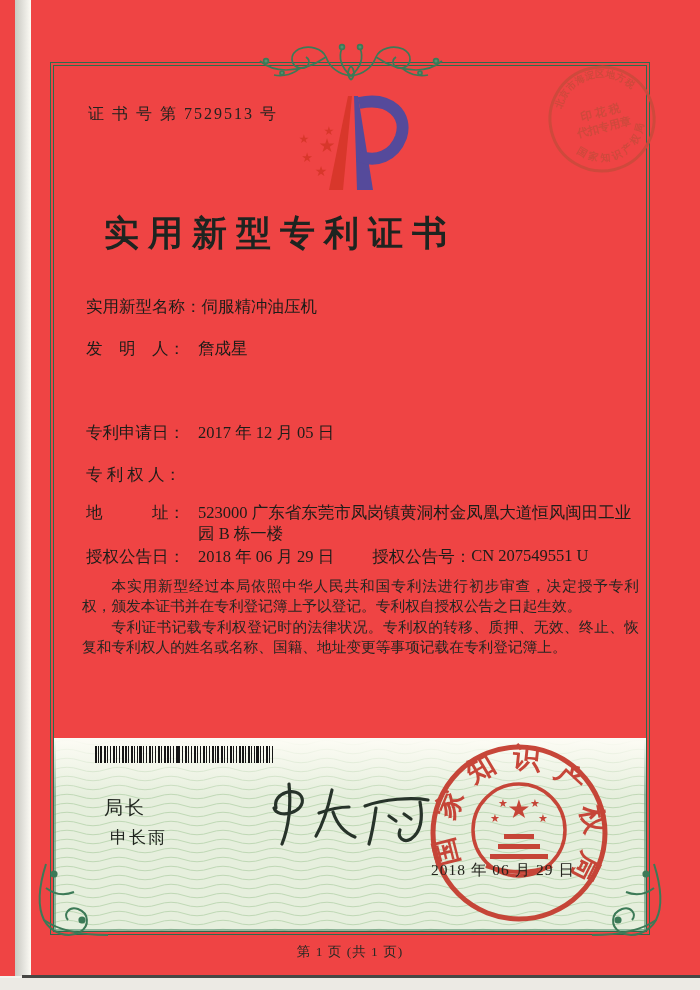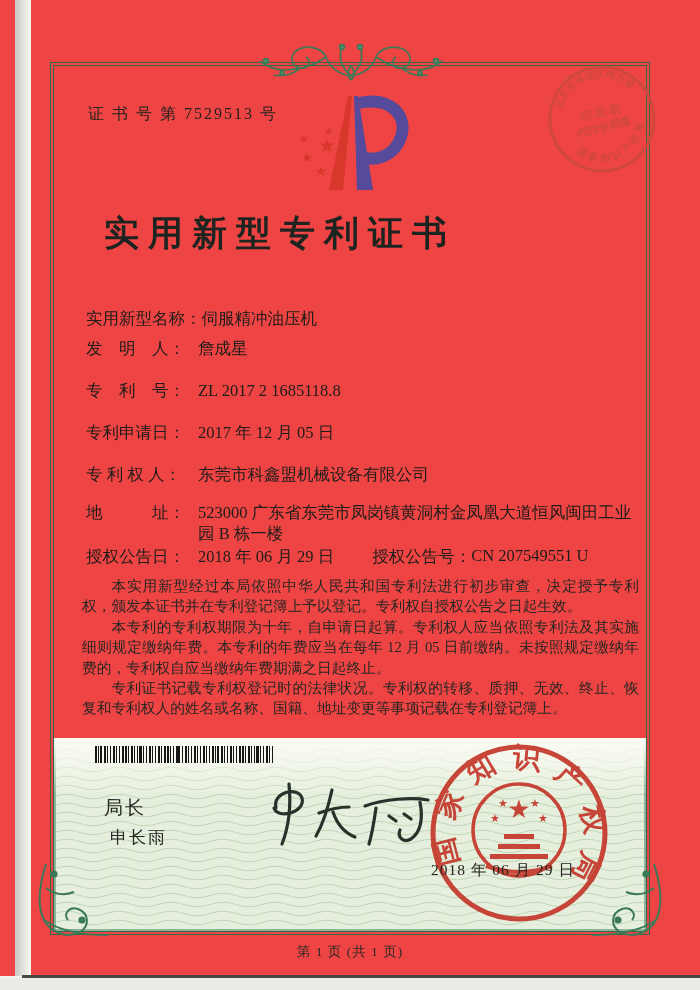--- a/index.html
+++ b/index.html
@@ -146,54 +146,48 @@
       <text font-size="10" font-weight="bold">
         <textPath href="#bjBot" startOffset="10" textLength="88">国家知识产权局</textPath>
       </text>
       <text x="59" y="56" font-size="11.5" font-weight="bold" text-anchor="middle">印 花 税</text>
       <text x="59" y="71" font-size="11" font-weight="bold" text-anchor="middle">代扣专用章</text>
     </g>
   </svg>
 
   <div class="title">实用新型专利证书</div>
 
-  <div class="row" style="top:308px">
+  <div class="row" style="top:296px">
     <span class="lab">实用新型名称：</span>
     <span class="val">伺服精冲油压机</span>
   </div>
   <div class="row" style="top:338px">
     <span class="lab">发　明　人：</span>
     <span class="val">詹成星</span>
   </div>
-  <div class="row" style="top:380px">
-    <span class="lab">专　利　号：</span>
-    <span class="val">ZL 2017 2 1685118.8</span>
-  </div>
   <div class="row" style="top:422px">
     <span class="lab">专利申请日：</span>
     <span class="val">2017 年 12 月 05 日</span>
   </div>
   <div class="row" style="top:464px">
     <span class="lab">专 利 权 人：</span>
-    <span class="val">东莞市科鑫盟机械设备有限公司</span>
   </div>
   <div class="row" style="top:502px">
     <span class="lab">地　　　址：</span>
     <span class="val">523000 广东省东莞市凤岗镇黄洞村金凤凰大道恒风闽田工业园 B 栋一楼</span>
   </div>
   <div class="row" style="top:546px">
     <span class="lab">授权公告日：</span>
     <span>2018 年 06 月 29 日</span>
     <span class="lab2">授权公告号：</span>
     <span class="val2">CN 207549551 U</span>
   </div>
 
   <div class="paras">
     <p>本实用新型经过本局依照中华人民共和国专利法进行初步审查，决定授予专利权，颁发本证书并在专利登记簿上予以登记。专利权自授权公告之日起生效。</p>
-    <p>本专利的专利权期限为十年，自申请日起算。专利权人应当依照专利法及其实施细则规定缴纳年费。本专利的年费应当在每年 12 月 05 日前缴纳。未按照规定缴纳年费的，专利权自应当缴纳年费期满之日起终止。</p>
     <p>专利证书记载专利权登记时的法律状况。专利权的转移、质押、无效、终止、恢复和专利权人的姓名或名称、国籍、地址变更等事项记载在专利登记簿上。</p>
   </div>
 
   <div class="barcode"></div>
 
   <div class="director-label">局长</div>
   <div class="director-name">申长雨</div>
 
   <svg class="signature" width="172" height="84" viewBox="0 0 172 84">
     <g stroke="#27332a" stroke-width="3.2" fill="none" stroke-linecap="round">

